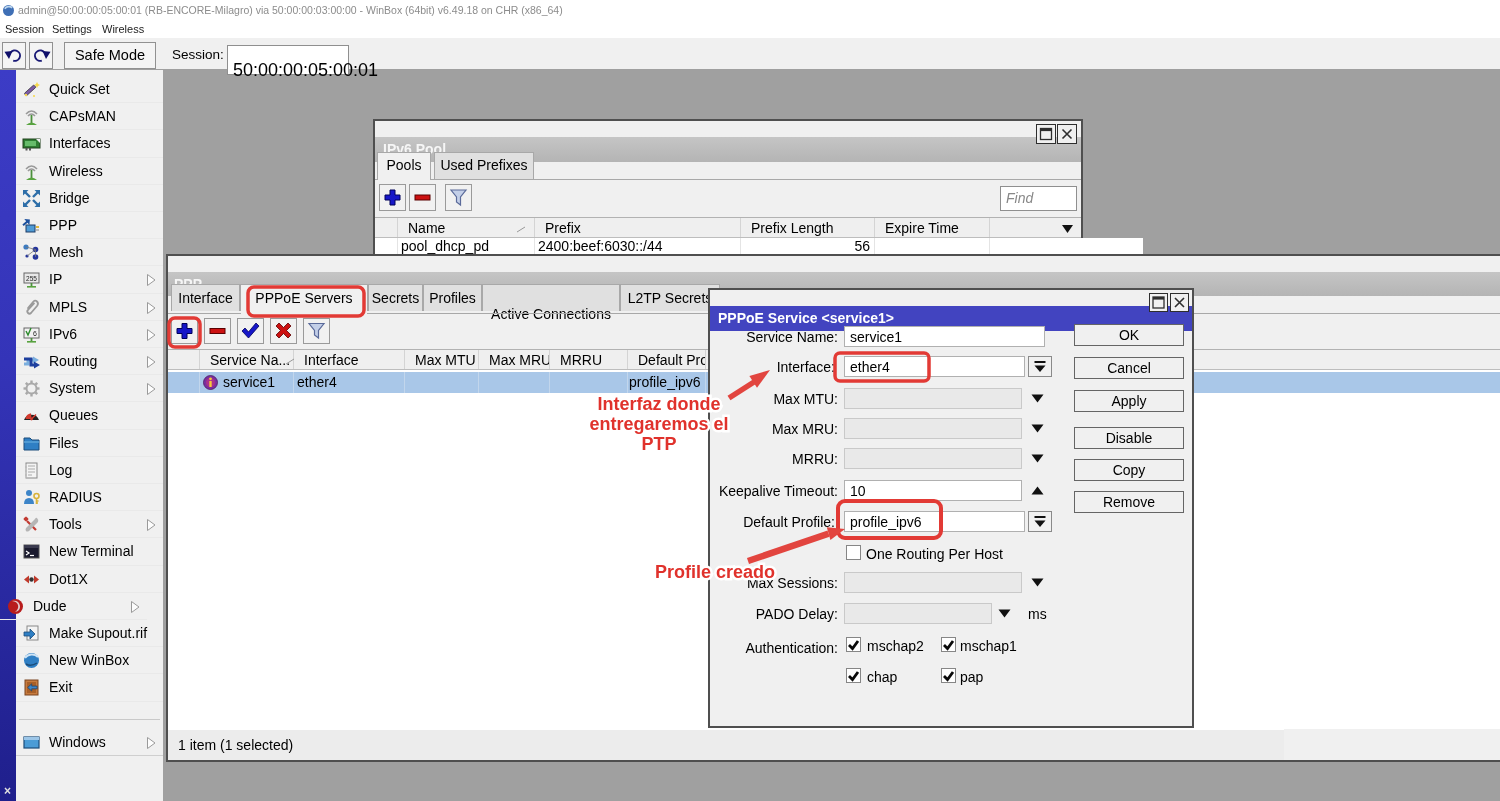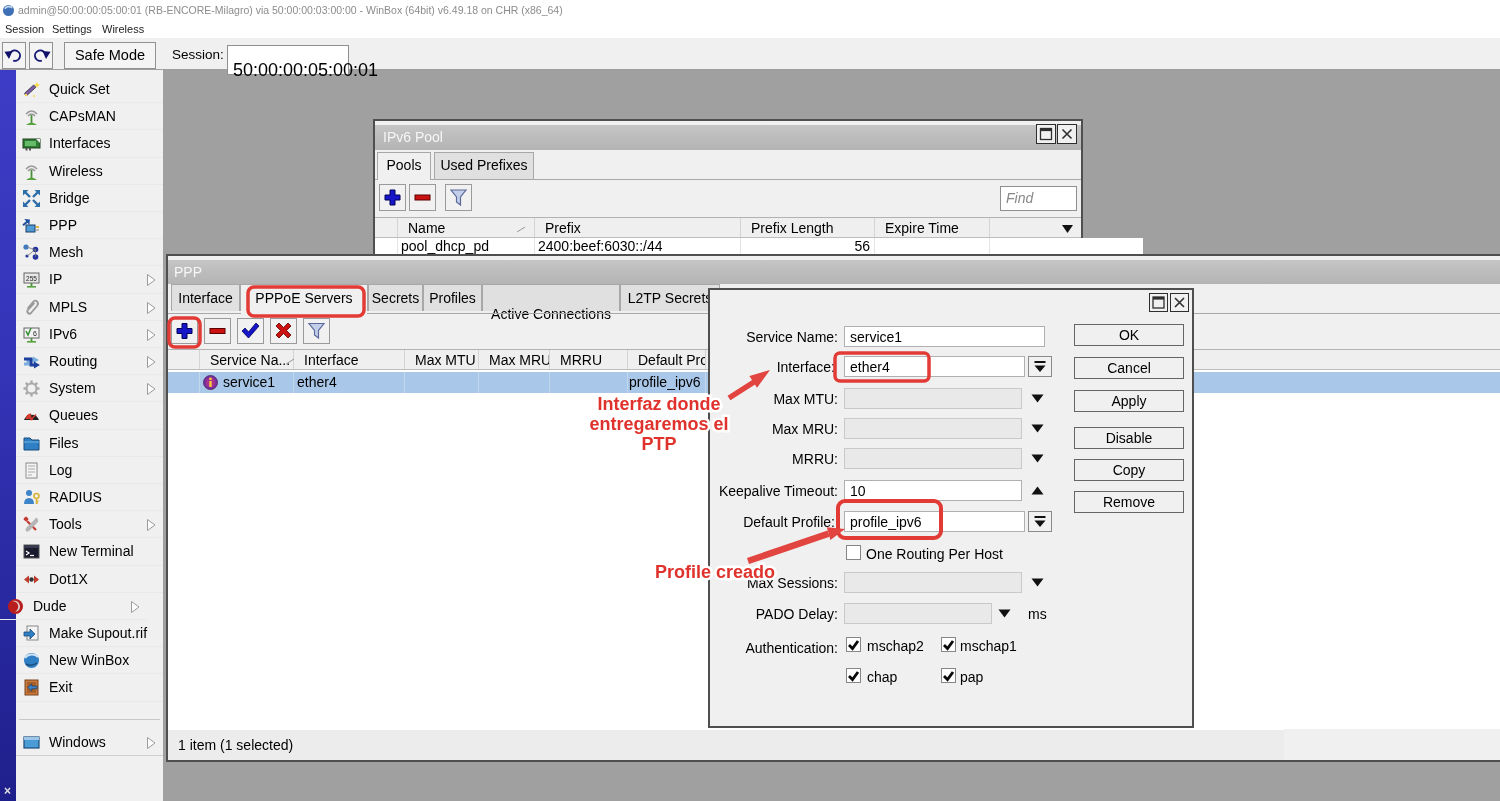--- a/index.html
+++ b/index.html
@@ -14,21 +14,21 @@
 .tbtn { position:absolute; background:#f4f4f4; border:1px solid #919191; }
 
 #stripe { left:0; top:70px; width:16px; height:731px; background:linear-gradient(180deg,#3c3cc6 0%,#3434b8 40%,#1f1f8c 100%); }
 #sidebar { left:16px; top:70px; width:147px; height:731px; background:#f0f0f0; }
 .mitem { position:absolute; left:0; width:147px; height:27.2px; border-bottom:1px solid #e9e9e9; }
 .mitem .ic { position:absolute; left:6px; top:4px; width:19px; height:19px; }
 .mitem .tx { position:absolute; left:33px; top:50%; transform:translateY(-50%); font-size:14px; color:#000; white-space:nowrap; }
 .mitem .ar { position:absolute; right:7px; top:8px; }
 
 .win { position:absolute; border:2px solid #4f4f4f; background:#f0f0f0; }
-.wtitle { position:absolute; left:0; top:4px; right:0; height:25px; background:linear-gradient(180deg,#c5c5c5,#b4b4b4); color:#f6f6f6; font-size:14px; line-height:25px; padding-left:8px; }
+.wtitle { position:absolute; left:0; top:16px; right:0; height:25px; background:linear-gradient(180deg,#c5c5c5,#b4b4b4); color:#f6f6f6; font-size:14px; line-height:25px; padding-left:8px;font-weight:bold; }
 .wbtn { position:absolute; width:20px; height:20px; background:#f0f0f0; border:1px solid #2e2e2e; }
 .tab { position:absolute; height:27px; background:#e0e0e0; border:1px solid #a8a8a8; border-bottom:none; font-size:14px; text-align:center; color:#000; }
 .tab.act { background:#f0f0f0; z-index:3; }
 .ibtn { position:absolute; width:27px; height:27px; background:#f1f1f1; border:1px solid #9a9a9a; }
 .input { position:absolute; background:#fff; border:1px solid #b0b0b0; font-size:14px; color:#000; padding:2px 0 0 5px; }
 .input.dis { background:#e9e9e9; border-color:#c9c9c9; }
 .hdr { position:absolute; background:#efefef; border-top:1px solid #b2b2b2; border-bottom:1px solid #bdbdbd; }
 .hcell { position:absolute; top:0; bottom:0; border-left:1px solid #d4d4d4; font-size:14px; color:#000; padding:2px 0 0 10px; white-space:nowrap; overflow:hidden; }
 .lbl { position:absolute; font-size:14px; color:#000; text-align:right; }
 .pbtn { position:absolute; left:364px; width:110px; height:22px; background:#f0f0f0; border:1px solid #656565; font-size:14px; text-align:center; padding-top:2px; }
@@ -429,20 +429,21 @@
   <span class="abs" style="left:381px;top:0;width:1px;height:21px;background:#c2d6ec"></span>
   <span class="abs" style="left:459px;top:0;width:1px;height:21px;background:#c2d6ec"></span>
   <span class="abs" style="left:537px;top:0;width:1px;height:21px;background:#c2d6ec"></span>
  </div>
  <div class="abs" style="left:0px;top:473px;width:1116px;height:31px;background:#ececec;border-top:1px solid #fff;font-size:14px">
       <span style="position:absolute;left:10px;top:7px">1 item (1 selected)</span>
     </div>
 </div>
 
 <div class="win" id="dlg" style="left:708px;top:288px;width:486px;height:440px;z-index:20">
+ <div class="wtitle" style="background:#4244c0;color:#fff">PPPoE Service &lt;service1&gt;</div>
  <div class="wbtn" style="left:439px;top:3px;width:19px;height:19px"><svg width="17" height="17" viewBox="0 0 17 17">
         <rect x="3" y="3" width="11" height="11" fill="none" stroke="#2e2e2e" stroke-width="1.3"></rect>
         <rect x="3" y="3" width="11" height="2.6" fill="#2e2e2e"></rect>
       </svg></div>
  <div class="wbtn" style="left:460px;top:3px;width:19px;height:19px"><svg width="17" height="17" viewBox="0 0 17 17">
         <path d="M4 4 L13 13 M13 4 L4 13" stroke="#2e2e2e" stroke-width="1.6"></path>
       </svg></div>
  <div class="lbl" style="left:0;top:39px;width:128px">Service Name:</div>
  <div class="input" style="left:134px;top:36px;width:201px;height:21px">service1</div>
  <div class="lbl" style="left:0;top:69px;width:125px">Interface:</div>

